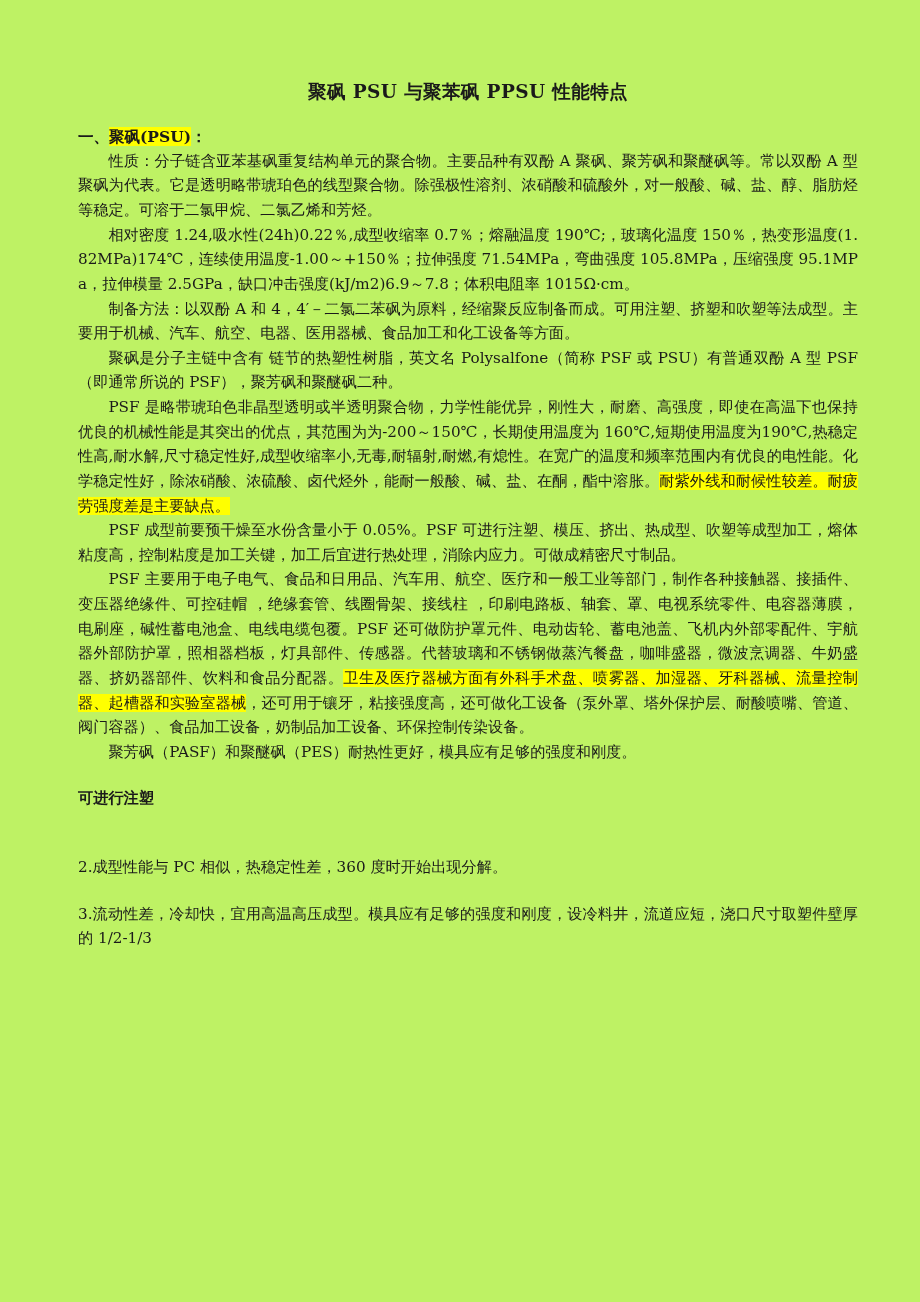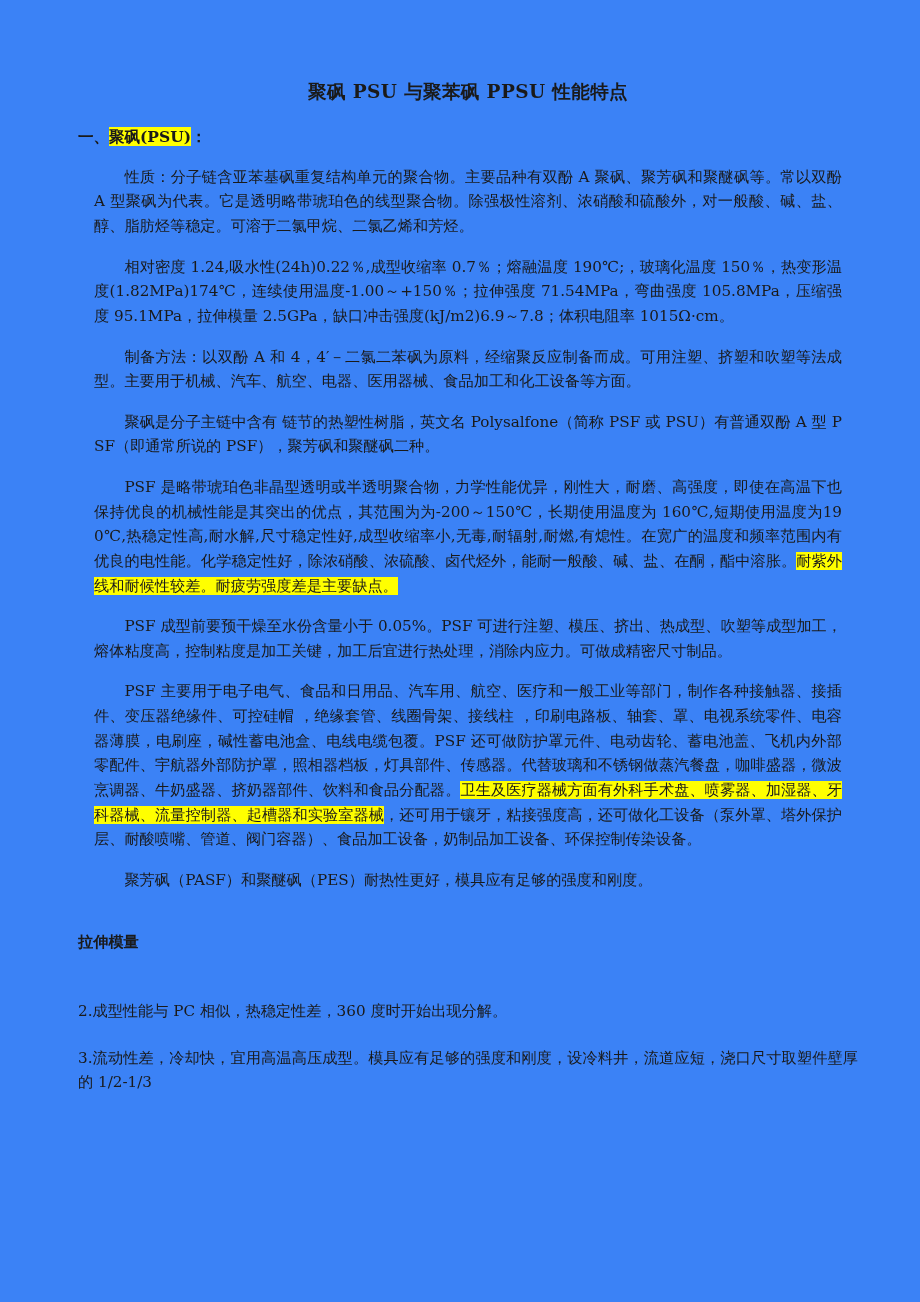--- a/index.html
+++ b/index.html
@@ -12,41 +12,41 @@
     height: 1302px;
     font-family: "DejaVu Serif", "Liberation Serif", serif;
     color: #1a1a1a;
     overflow: hidden;
   }
   .page {
     box-sizing: border-box;
     width: 920px;
     min-height: 1302px;
     padding: 62px 62px 40px 78px;
-    background: #3b82f6;
+    background: #bef264;
   }
   .doc-title {
     text-align: center;
     font-size: 18.5px;
     font-weight: 700;
     letter-spacing: 0.4px;
     margin: 16px 0 18px 0;
     line-height: 1.5;
   }
   .section-heading {
     font-size: 15.5px;
     font-weight: 700;
     line-height: 1.62;
     margin: 8px 0 0 0;
     text-indent: 0;
   }
   p.body-para {
     font-size: 15.2px;
     line-height: 1.62;
-    margin: 16px;
+    margin: 0;
     text-align: justify;
     text-justify: inter-ideograph;
     text-indent: 2em;
     word-break: break-all;
   }
   .spacer-md { height: 22px; }
   .plain-heading {
     font-size: 15.2px;
     line-height: 1.62;
     font-weight: 700;
@@ -91,21 +91,21 @@
   <p class="body-para"><span>PSF 是略带琥珀色非晶型透明或半透明聚合物，力学性能优异，刚性大，耐磨、高强度，即使在高温下也保持优良的机械性能是其突出的优点，其范围为为-200～150℃，长期使用温度为 160℃,短期使用温度为190℃,热稳定性高,耐水解,尺寸稳定性好,成型收缩率小,无毒,耐辐射,耐燃,有熄性。在宽广的温度和频率范围内有优良的电性能。化学稳定性好，除浓硝酸、浓硫酸、卤代烃外，能耐一般酸、碱、盐、在酮，酯中溶胀。</span><span class="hl">耐紫外线和耐候性较差。耐疲劳强度差是主要缺点。</span></p>
 
   <p class="body-para">PSF 成型前要预干燥至水份含量小于 0.05%。PSF 可进行注塑、模压、挤出、热成型、吹塑等成型加工，熔体粘度高，控制粘度是加工关键，加工后宜进行热处理，消除内应力。可做成精密尺寸制品。</p>
 
   <p class="body-para"><span>PSF 主要用于电子电气、食品和日用品、汽车用、航空、医疗和一般工业等部门，制作各种接触器、接插件、变压器绝缘件、可控硅帽 ，绝缘套管、线圈骨架、接线柱 ，印刷电路板、轴套、罩、电视系统零件、电容器薄膜，电刷座，碱性蓄电池盒、电线电缆包覆。PSF 还可做防护罩元件、电动齿轮、蓄电池盖、飞机内外部零配件、宇航器外部防护罩，照相器档板，灯具部件、传感器。代替玻璃和不锈钢做蒸汽餐盘，咖啡盛器，微波烹调器、牛奶盛器、挤奶器部件、饮料和食品分配器。</span><span class="hl">卫生及医疗器械方面有外科手术盘、喷雾器、加湿器、牙科器械、流量控制器、起槽器和实验室器械</span><span>，还可用于镶牙，粘接强度高，还可做化工设备（泵外罩、塔外保护层、耐酸喷嘴、管道、阀门容器）、食品加工设备，奶制品加工设备、环保控制传染设备。</span></p>
 
   <p class="body-para">聚芳砜（PASF）和聚醚砜（PES）耐热性更好，模具应有足够的强度和刚度。</p>
 
   <div class="spacer-md"></div>
 
-  <div class="plain-heading">拉伸模量</div>
+  <div class="plain-heading">可进行注塑</div>
 
   <div class="spacer-md"></div>
 
 
   <div class="spacer-md"></div>
 
   <p class="numbered">2.成型性能与 PC 相似，热稳定性差，360 度时开始出现分解。</p>
 
   <div class="spacer-md"></div>
 

